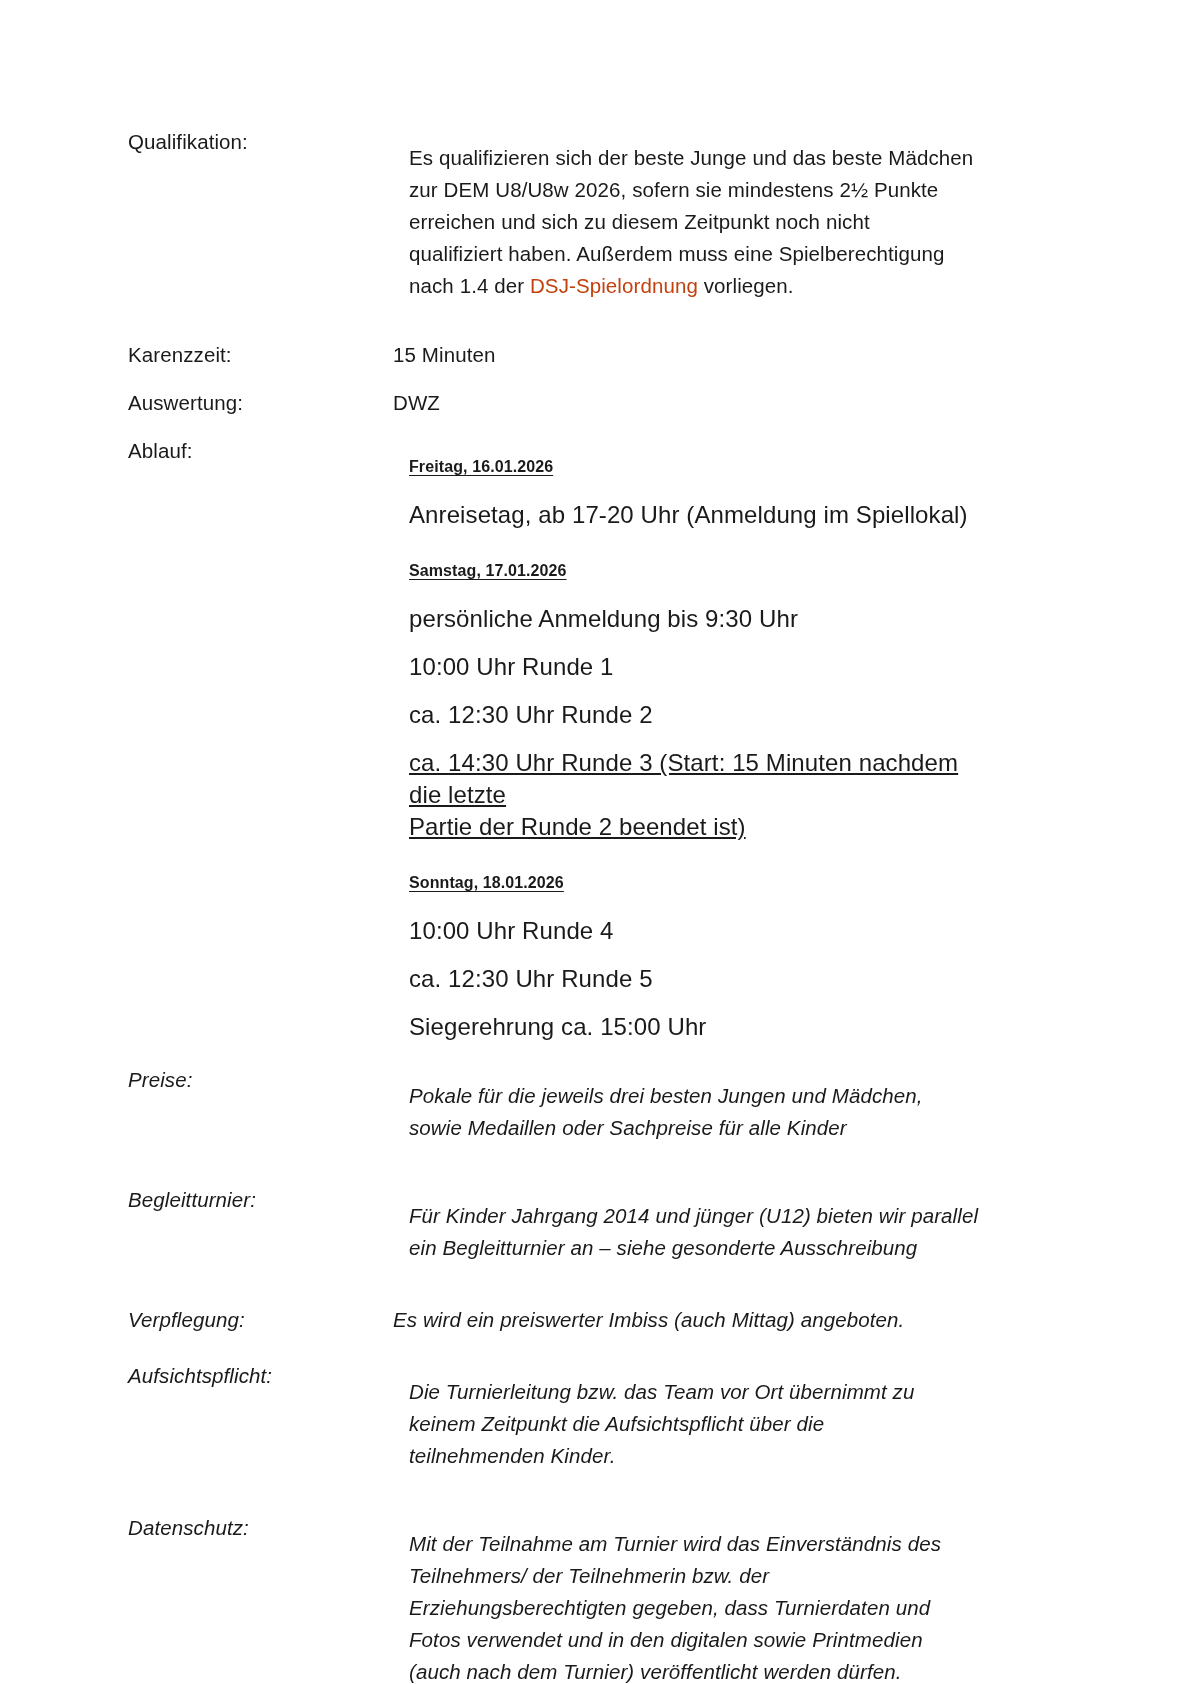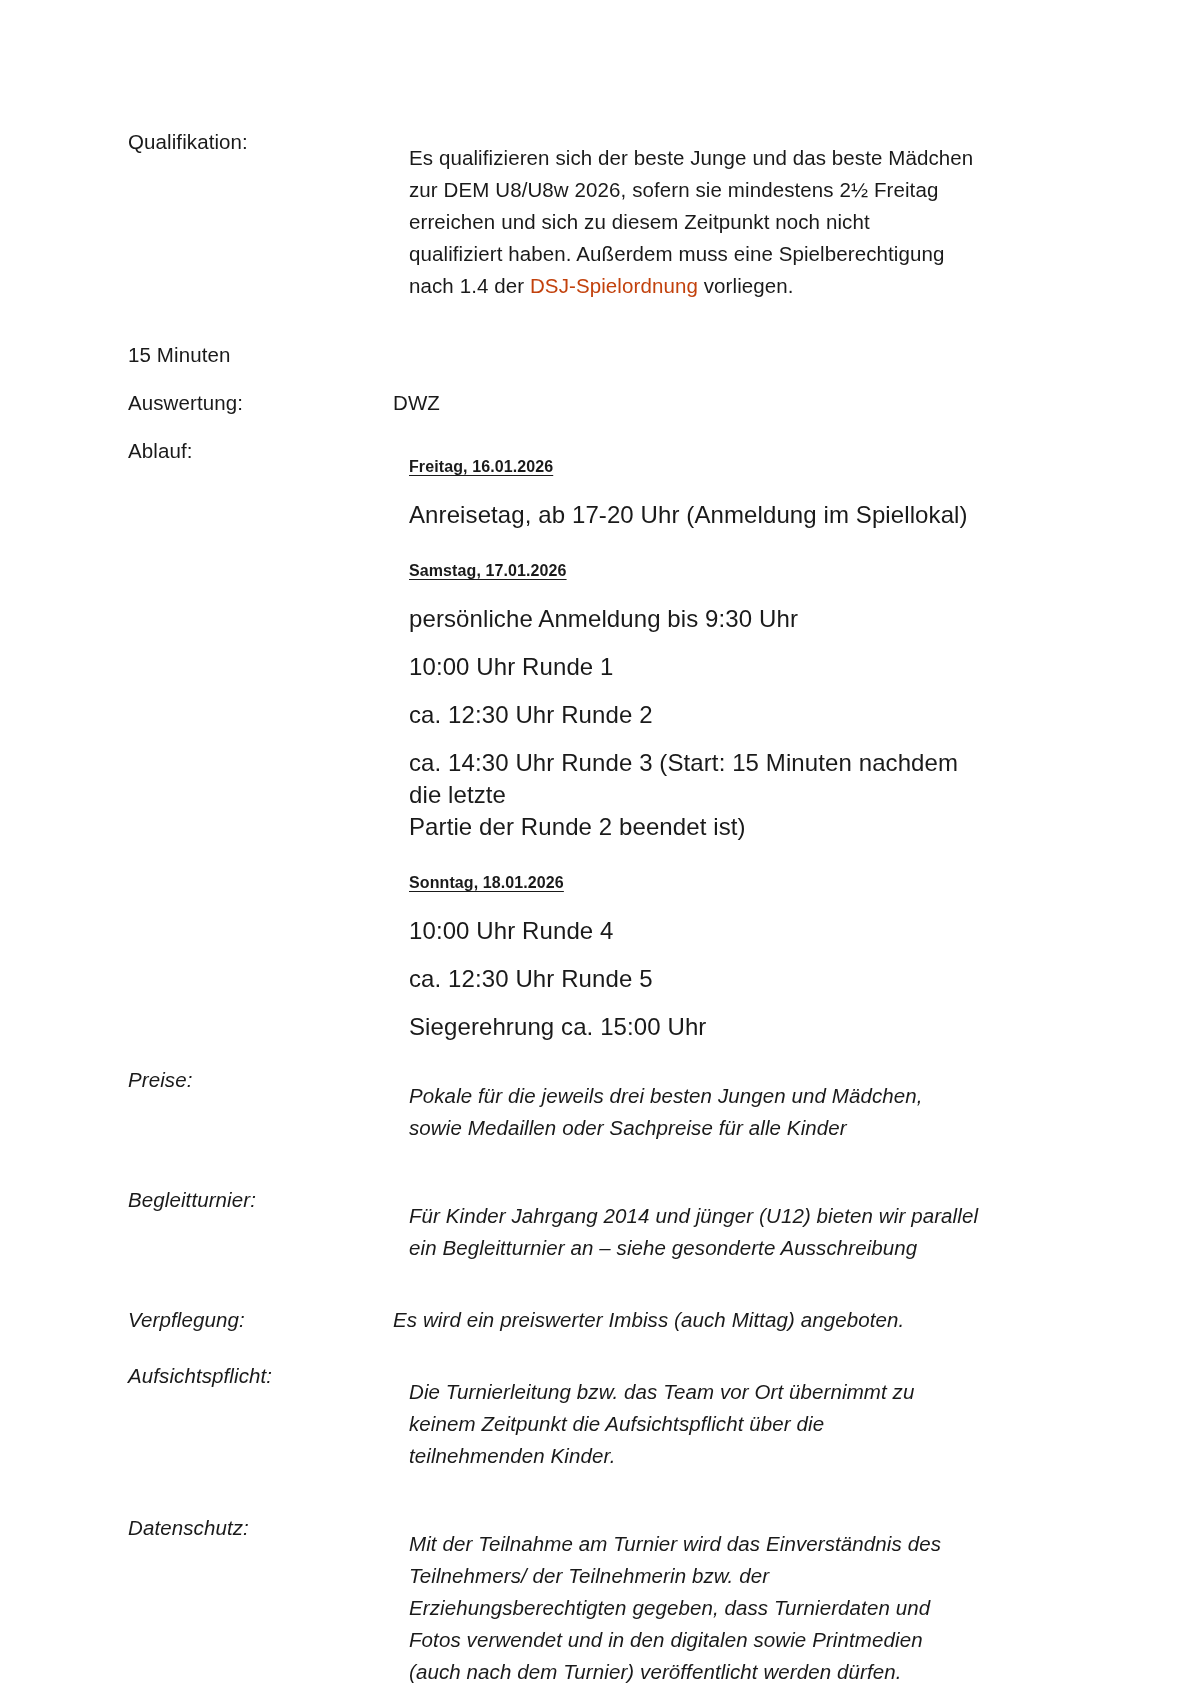--- a/index.html
+++ b/index.html
@@ -95,29 +95,30 @@
 <body>
 
 <div class="page">
   <div class="doc-body">
 
     <div class="row">
       <div class="row-label">Qualifikation:</div>
       <div class="row-value">
         <p class="tight">
           <span>Es qualifizieren sich der beste Junge und das beste Mädchen</span><br>
-          <span>zur DEM U8/U8w 2026, sofern sie mindestens 2½ Freitag</span><br>
+          <span>zur DEM U8/U8w 2026, sofern sie mindestens 2½ Punkte</span><br>
           <span>erreichen und sich zu diesem Zeitpunkt noch nicht</span><br>
           <span>qualifiziert haben. Außerdem muss eine Spielberechtigung</span><br>
           <span>nach 1.4 der </span><a class="inline-link">DSJ-Spielordnung</a><span> vorliegen.</span>
         </p>
       </div>
     </div>
 
     <div class="row compact">
+      <div class="row-label">Karenzzeit:</div>
       <div class="row-value">15 Minuten</div>
     </div>
 
     <div class="row compact">
       <div class="row-label">Auswertung:</div>
       <div class="row-value">DWZ</div>
     </div>
 
     <div class="row">
       <div class="row-label">Ablauf:</div>
@@ -126,21 +127,21 @@
         <div class="block">
           <p class="day-heading">Freitag, 16.01.2026</p>
           <p class="schedule-line">Anreisetag, ab 17-20 Uhr (Anmeldung im Spiellokal)</p>
         </div>
 
         <div class="block">
           <p class="day-heading">Samstag, 17.01.2026</p>
           <p class="schedule-line">persönliche Anmeldung bis 9:30 Uhr</p>
           <p class="schedule-line">10:00 Uhr Runde 1</p>
           <p class="schedule-line">ca. 12:30 Uhr Runde 2</p>
-          <p class="schedule-line" style="white-space: pre-line;">ca. 14:30 Uhr Runde 3 (Start: 15 Minuten nachdem die letzte
+          <p class="schedule-line" style="white-space: pre-line; text-decoration: underline;">ca. 14:30 Uhr Runde 3 (Start: 15 Minuten nachdem die letzte
 Partie der Runde 2 beendet ist)</p>
         </div>
 
         <div class="block">
           <p class="day-heading">Sonntag, 18.01.2026</p>
           <p class="schedule-line">10:00 Uhr Runde 4</p>
           <p class="schedule-line">ca. 12:30 Uhr Runde 5</p>
           <p class="schedule-line">Siegerehrung ca. 15:00 Uhr</p>
         </div>
 

